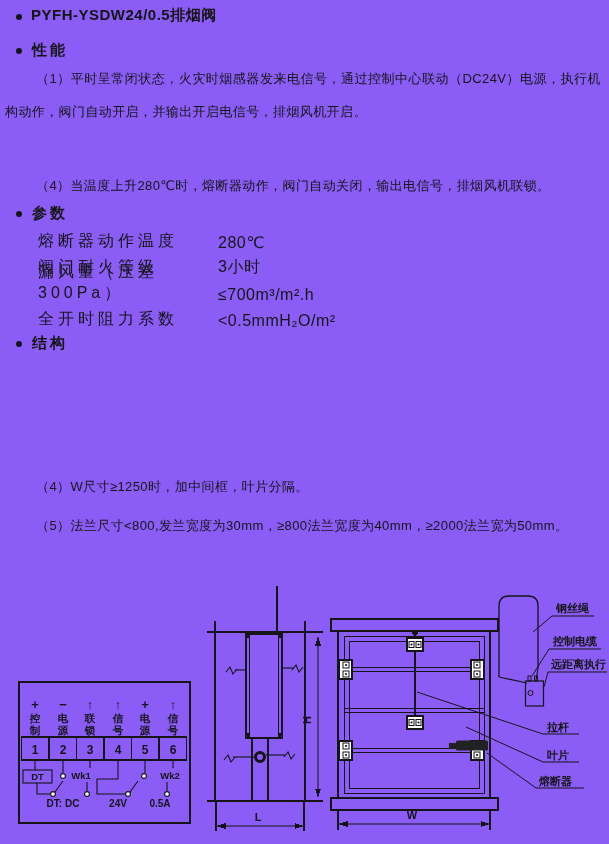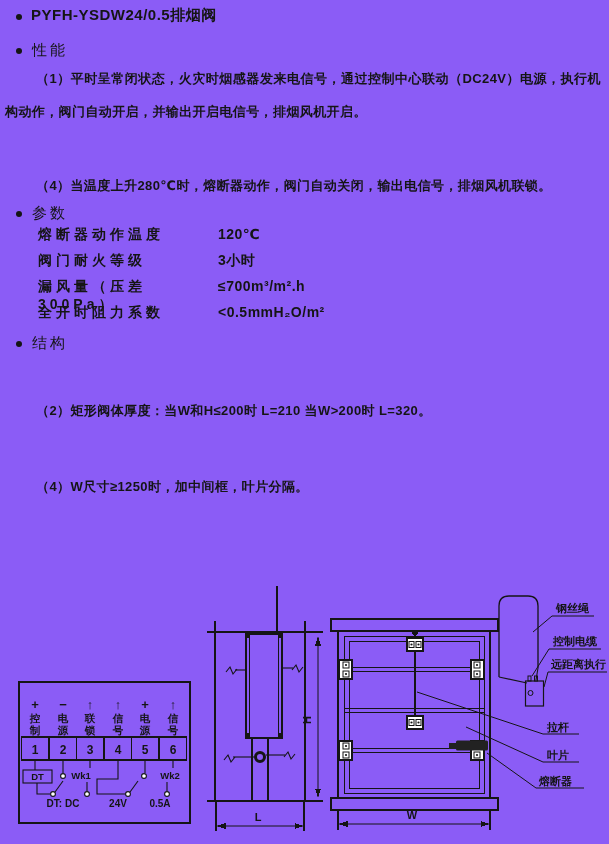--- a/index.html
+++ b/index.html
@@ -11,28 +11,28 @@
   }
   .abs{position:absolute;margin:0;}
   .bullet{
     position:absolute;left:16px;width:6px;height:6px;border-radius:50%;
     background:#151515;
   }
   h1.title{
     left:31px;top:6px;font-size:15px;font-weight:bold;letter-spacing:0.5px;
   }
   h2.sec{
-    left:32px;font-size:15px;font-weight:normal;letter-spacing:3px;
+    left:32px;font-size:15px;font-weight:bold;letter-spacing:3px;
   }
   p.body{
-    left:5px;right:8px;text-indent:31px;font-size:13px;font-weight:bold;
+    left:5px;right:8px;text-indent:31px;font-size:13px;font-weight:normal;
     line-height:33px;letter-spacing:0.4px;text-align:justify;
   }
   .params{left:38px;top:226px;width:560px;}
-  .param-row{display:flex;height:26px;align-items:flex-start;font-size:14px;font-weight:bold;}
+  .param-row{display:flex;height:26px;align-items:flex-end;font-size:16px;font-weight:normal;}
   .param-name{width:180px;letter-spacing:4px;}
   .param-value{letter-spacing:0.5px;}
   svg text{
     font-family:"Liberation Sans","DejaVu Sans",sans-serif;
     font-weight:bold;fill:#151515;
   }
   svg{shape-rendering:crispEdges;}
   svg .sm{shape-rendering:auto;}
 </style>
 </head>
@@ -46,40 +46,40 @@
   <span class="bullet" style="top:48px"></span>
   <h2 class="abs sec" style="top:41px">性能</h2>
   <p class="abs body" style="top:62px">（1）平时呈常闭状态，火灾时烟感器发来电信号，通过控制中心联动（DC24V）电源，执行机构动作，阀门自动开启，并输出开启电信号，排烟风机开启。</p>
   <p class="abs body" style="top:169px">（4）当温度上升280℃时，熔断器动作，阀门自动关闭，输出电信号，排烟风机联锁。</p>
 
   <span class="bullet" style="top:211px"></span>
   <h2 class="abs sec" style="top:204px">参数</h2>
   <div class="abs params">
     <div class="param-row">
       <span class="param-name">熔断器动作温度</span>
-      <span class="param-value">120℃</span>
+      <span class="param-value">280℃</span>
     </div>
     <div class="param-row">
       <span class="param-name">阀门耐火等级</span>
       <span class="param-value">3小时</span>
     </div>
     <div class="param-row">
       <span class="param-name">漏风量（压差300Pa）</span>
       <span class="param-value">≤700m³/m².h</span>
     </div>
     <div class="param-row">
       <span class="param-name">全开时阻力系数</span>
       <span class="param-value">&lt;0.5mmH₂O/m²</span>
     </div>
   </div>
 
   <span class="bullet" style="top:341px"></span>
   <h2 class="abs sec" style="top:334px">结构</h2>
-  <p class="abs body" style="top:394px">（2）矩形阀体厚度：当W和H≤200时 L=210 当W&gt;200时 L=320。</p>
   <p class="abs body" style="top:470px">（4）W尺寸≥1250时，加中间框，叶片分隔。</p>
+  <p class="abs body" style="top:509px">（5）法兰尺寸&lt;800,发兰宽度为30mm，≥800法兰宽度为40mm，≥2000法兰宽为50mm。</p>
 
   <svg class="abs" style="left:0;top:575px" width="609" height="269" viewBox="0 575 609 269">
     <defs>
       <marker id="arr" viewBox="0 0 9 8" refX="8.5" refY="4" markerWidth="9" markerHeight="8" orient="auto-start-reverse" markerUnits="userSpaceOnUse">
         <path d="M0,0.8 L8.7,4 L0,7.2 Z" fill="#151515"></path>
       </marker>
     </defs>
 
     <g stroke="#151515" fill="none" stroke-width="1.4">
       <rect x="19" y="682" width="171" height="141"></rect>

